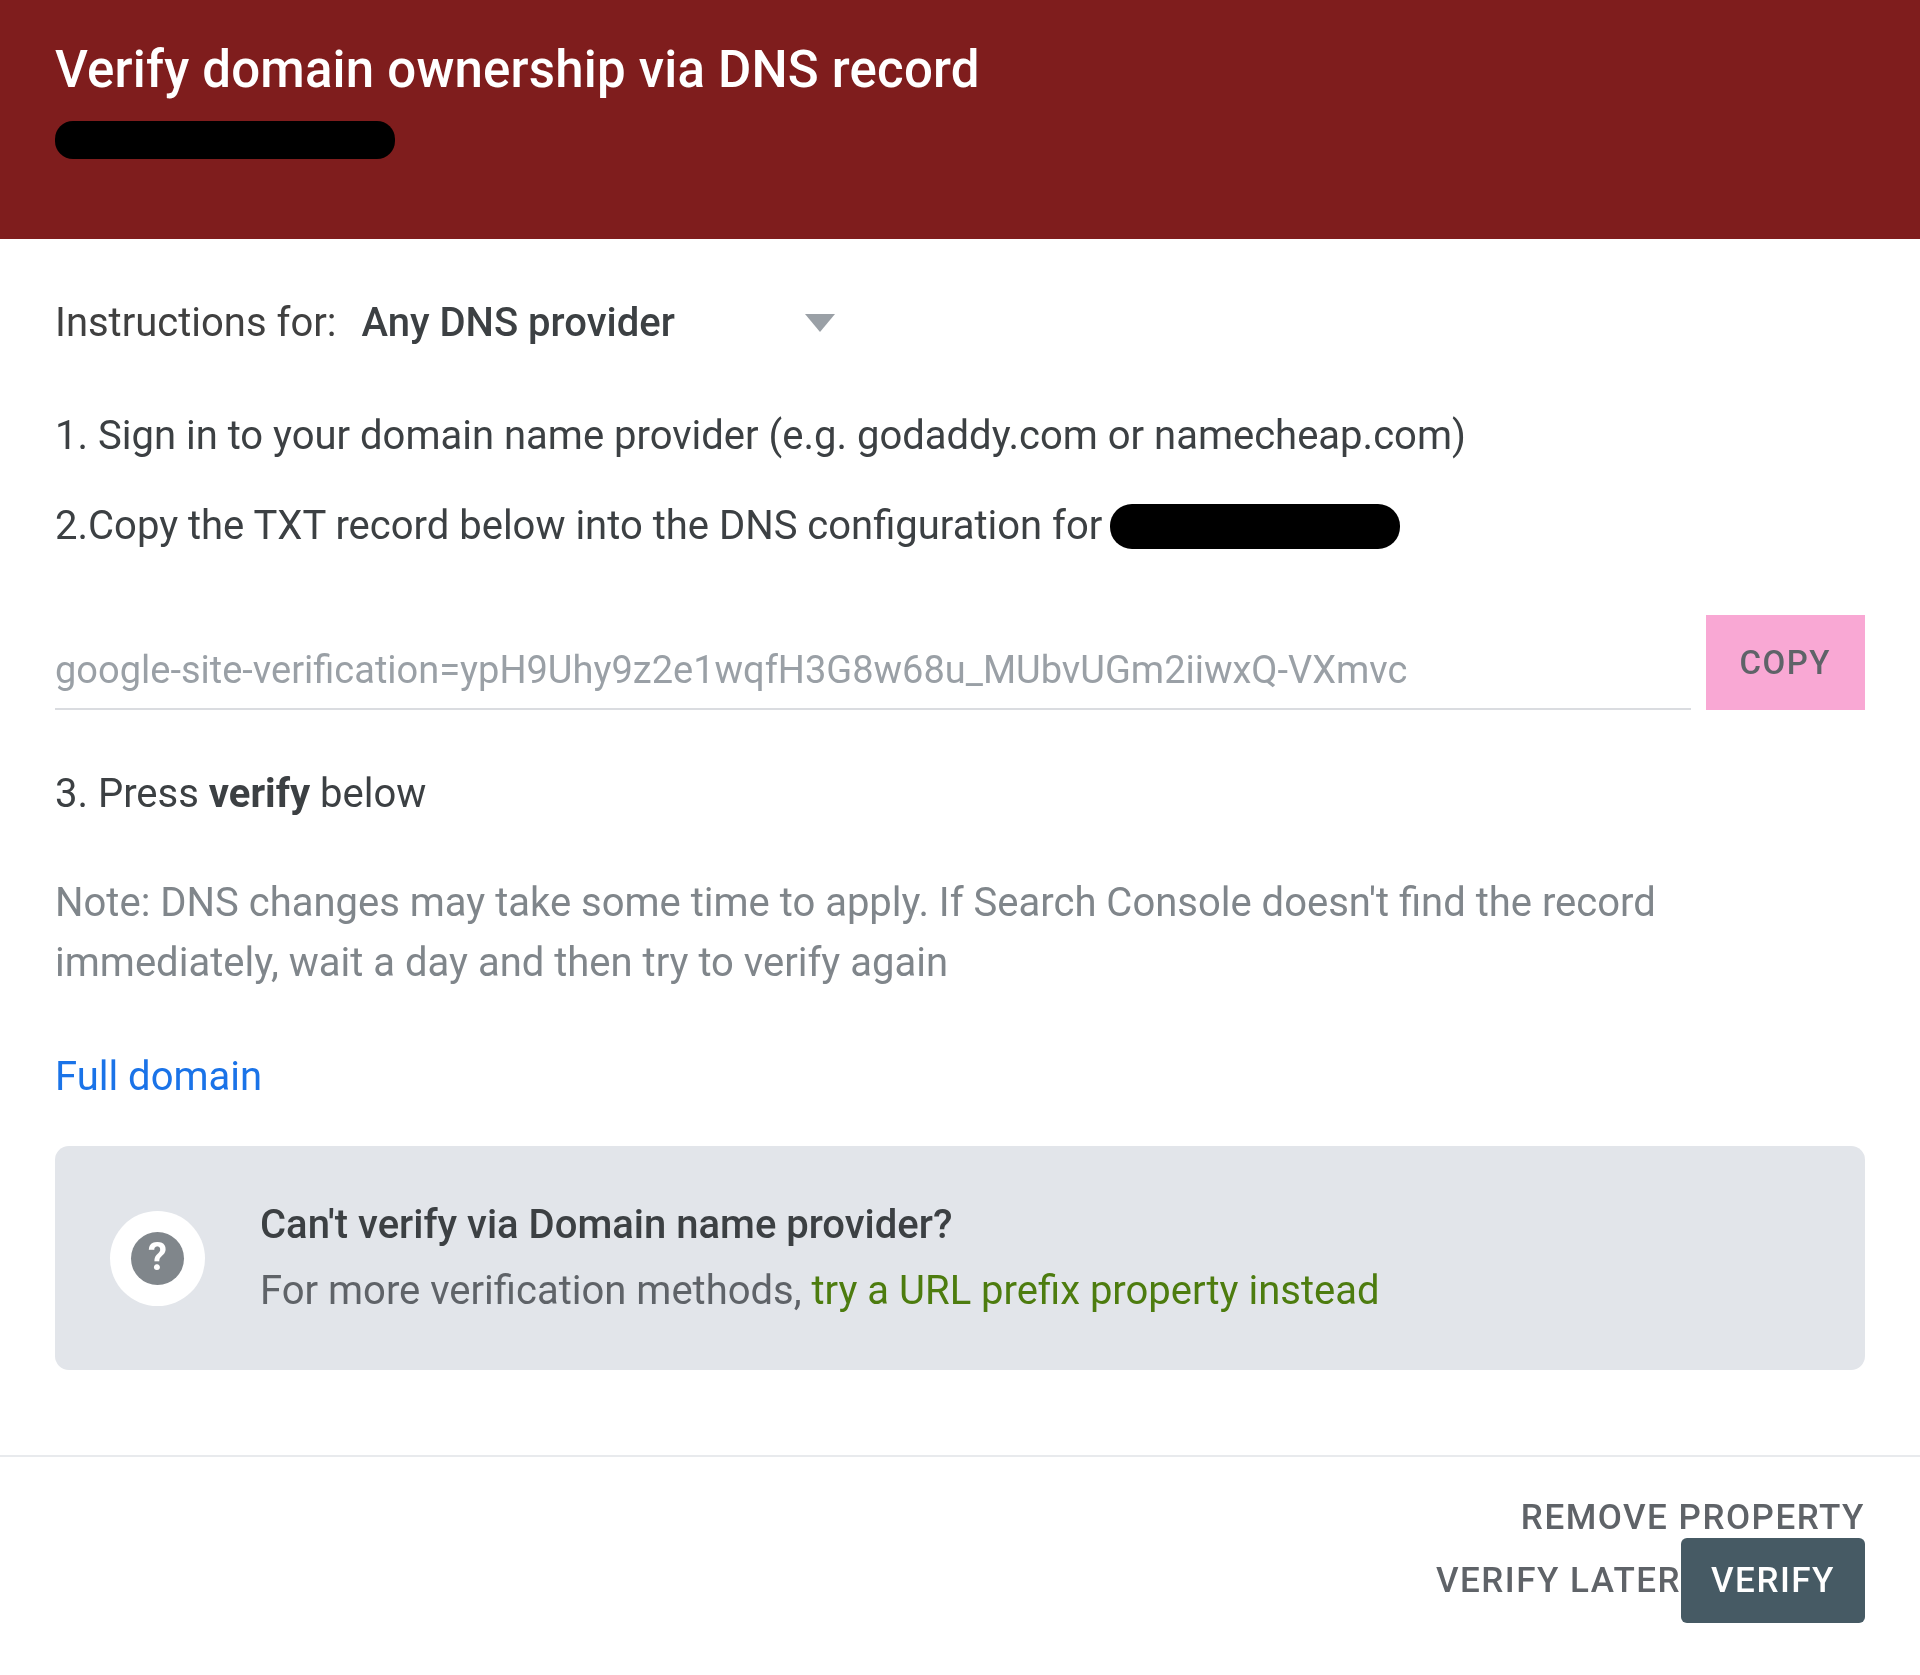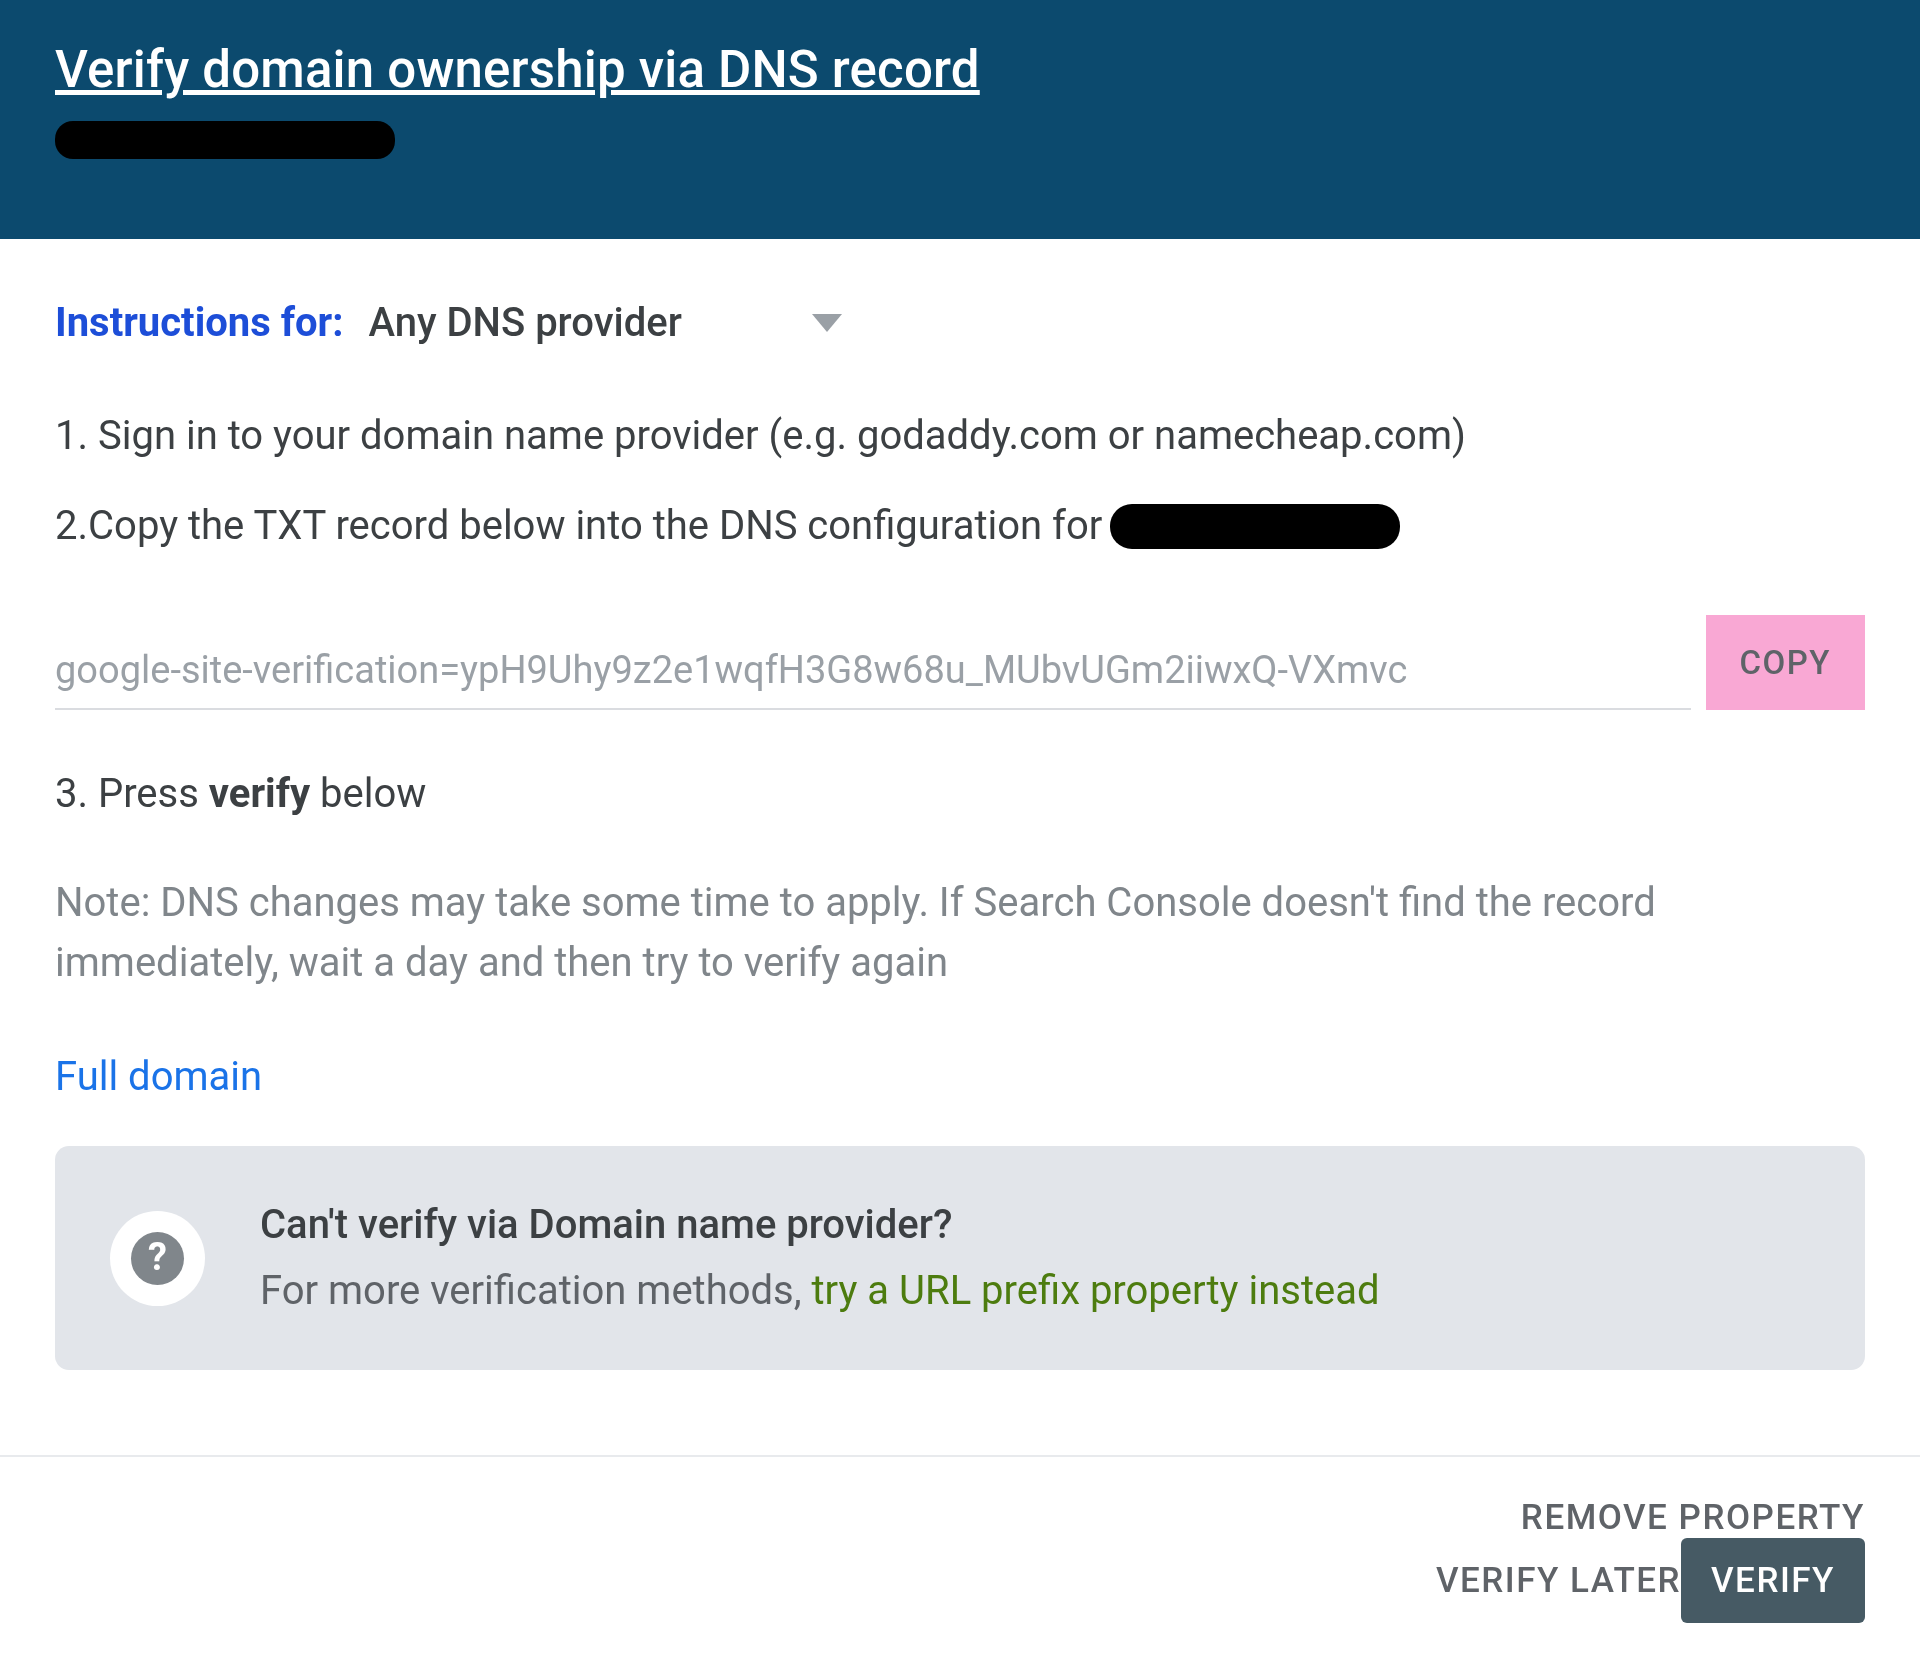--- a/index.html
+++ b/index.html
@@ -10,24 +10,23 @@
     width: 1920px;
   }
   .dialog {
     width: 1920px;
     min-height: 1675px;
     display: flex;
     flex-direction: column;
     background: #fff;
   }
   .header {
-    background: #0c4a6e;
+    background: #7f1d1d;
     color: #fff;
     padding: 40px 55px 80px 55px;
-    text-decoration: underline;
   }
   .header-title {
     font-size: 51px;
     font-weight: 500;
     letter-spacing: 0.2px;
   }
   .header-sub {
     margin-top: 22px;
     width: 340px;
     height: 38px;
@@ -43,22 +42,22 @@
   }
   .instr-row {
     display: flex;
     align-items: center;
     gap: 25px;
     margin-bottom: 55px;
     font-size: 40px;
     color: #5f6368;
   }
   .instr-label {
-    color: #1d4ed8;
-    font-weight: 700;
+    color: #404040;
+    font-weight: 400;
   }
   .dropdown {
     display: inline-flex;
     align-items: center;
     gap: 130px;
     font-weight: 500;
     color: #3c4043;
     font-size: 40px;
     cursor: pointer;
   }

